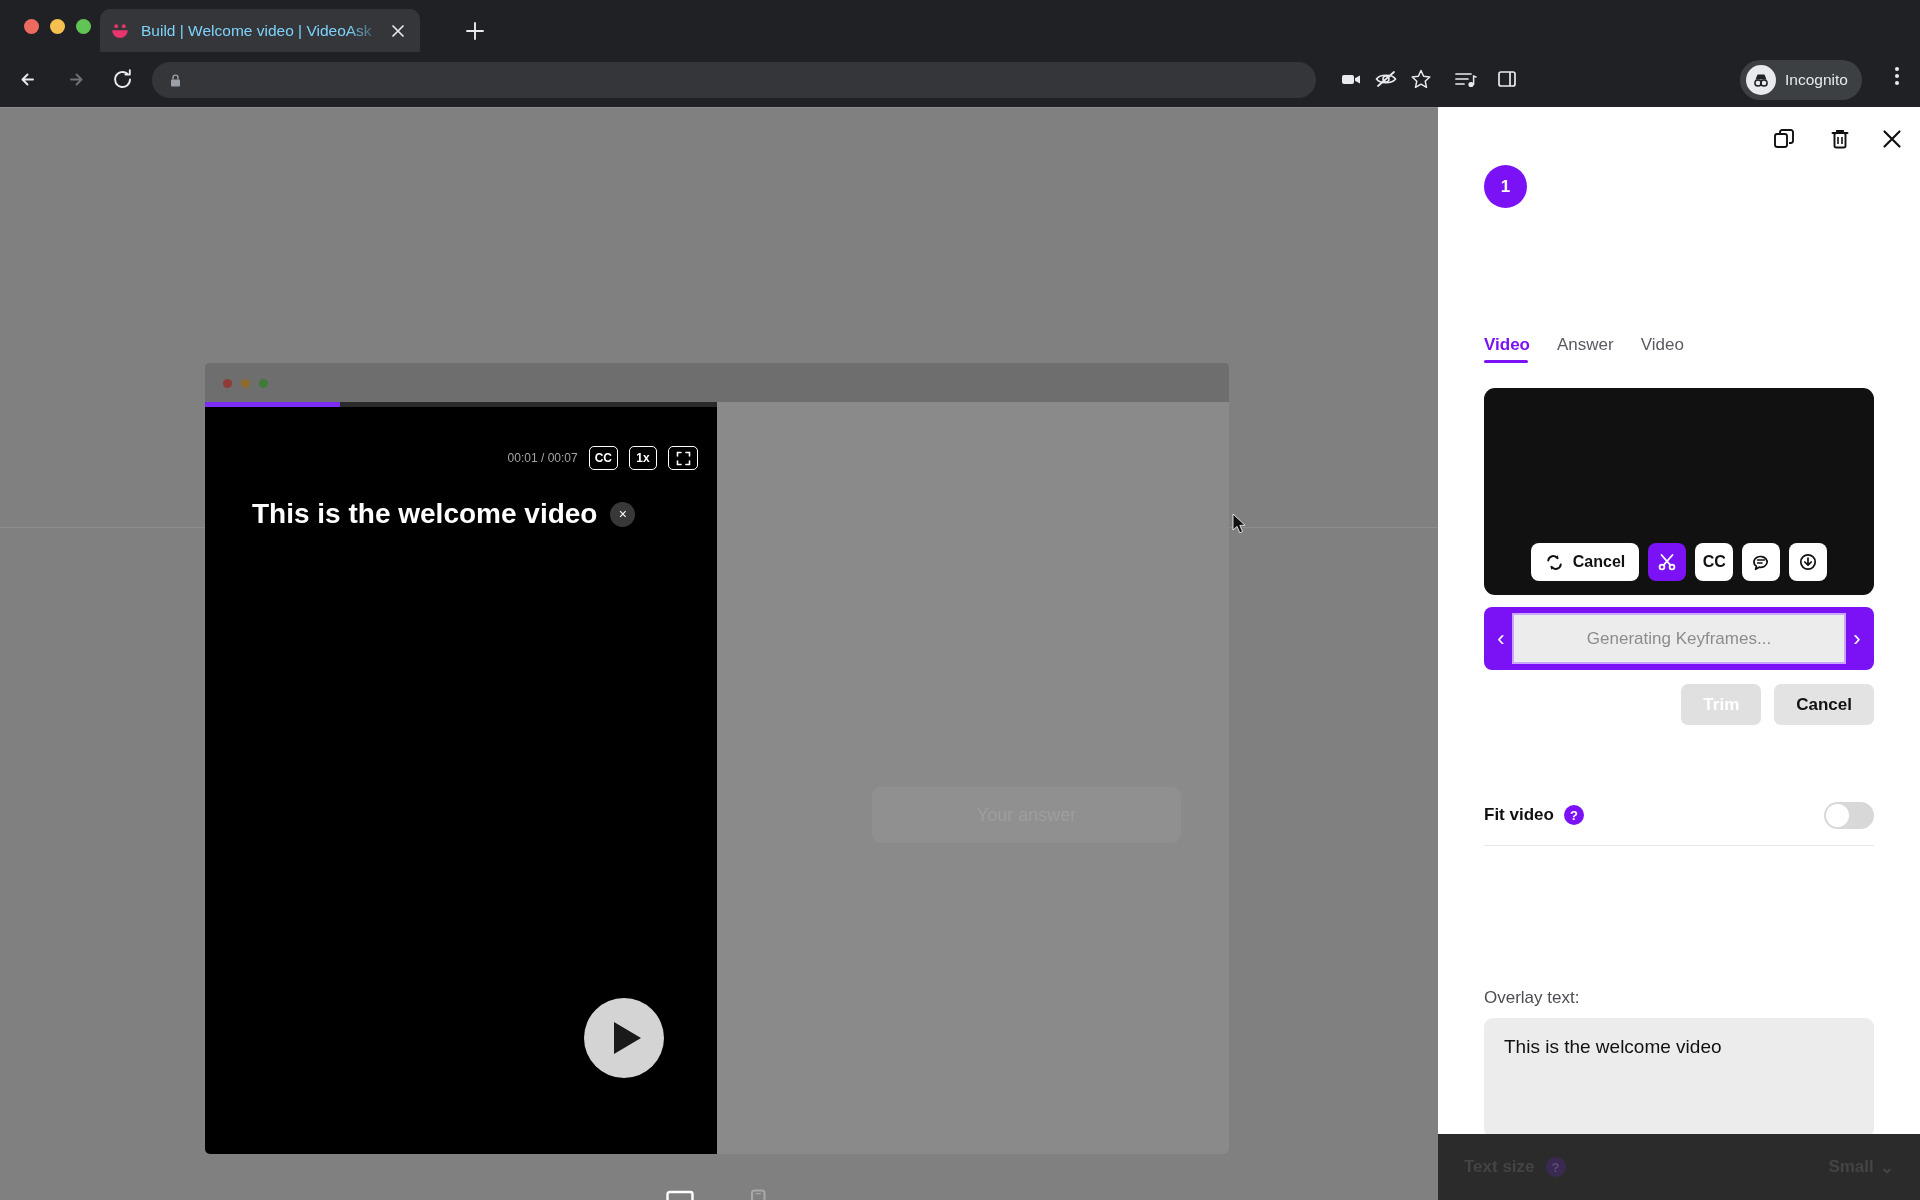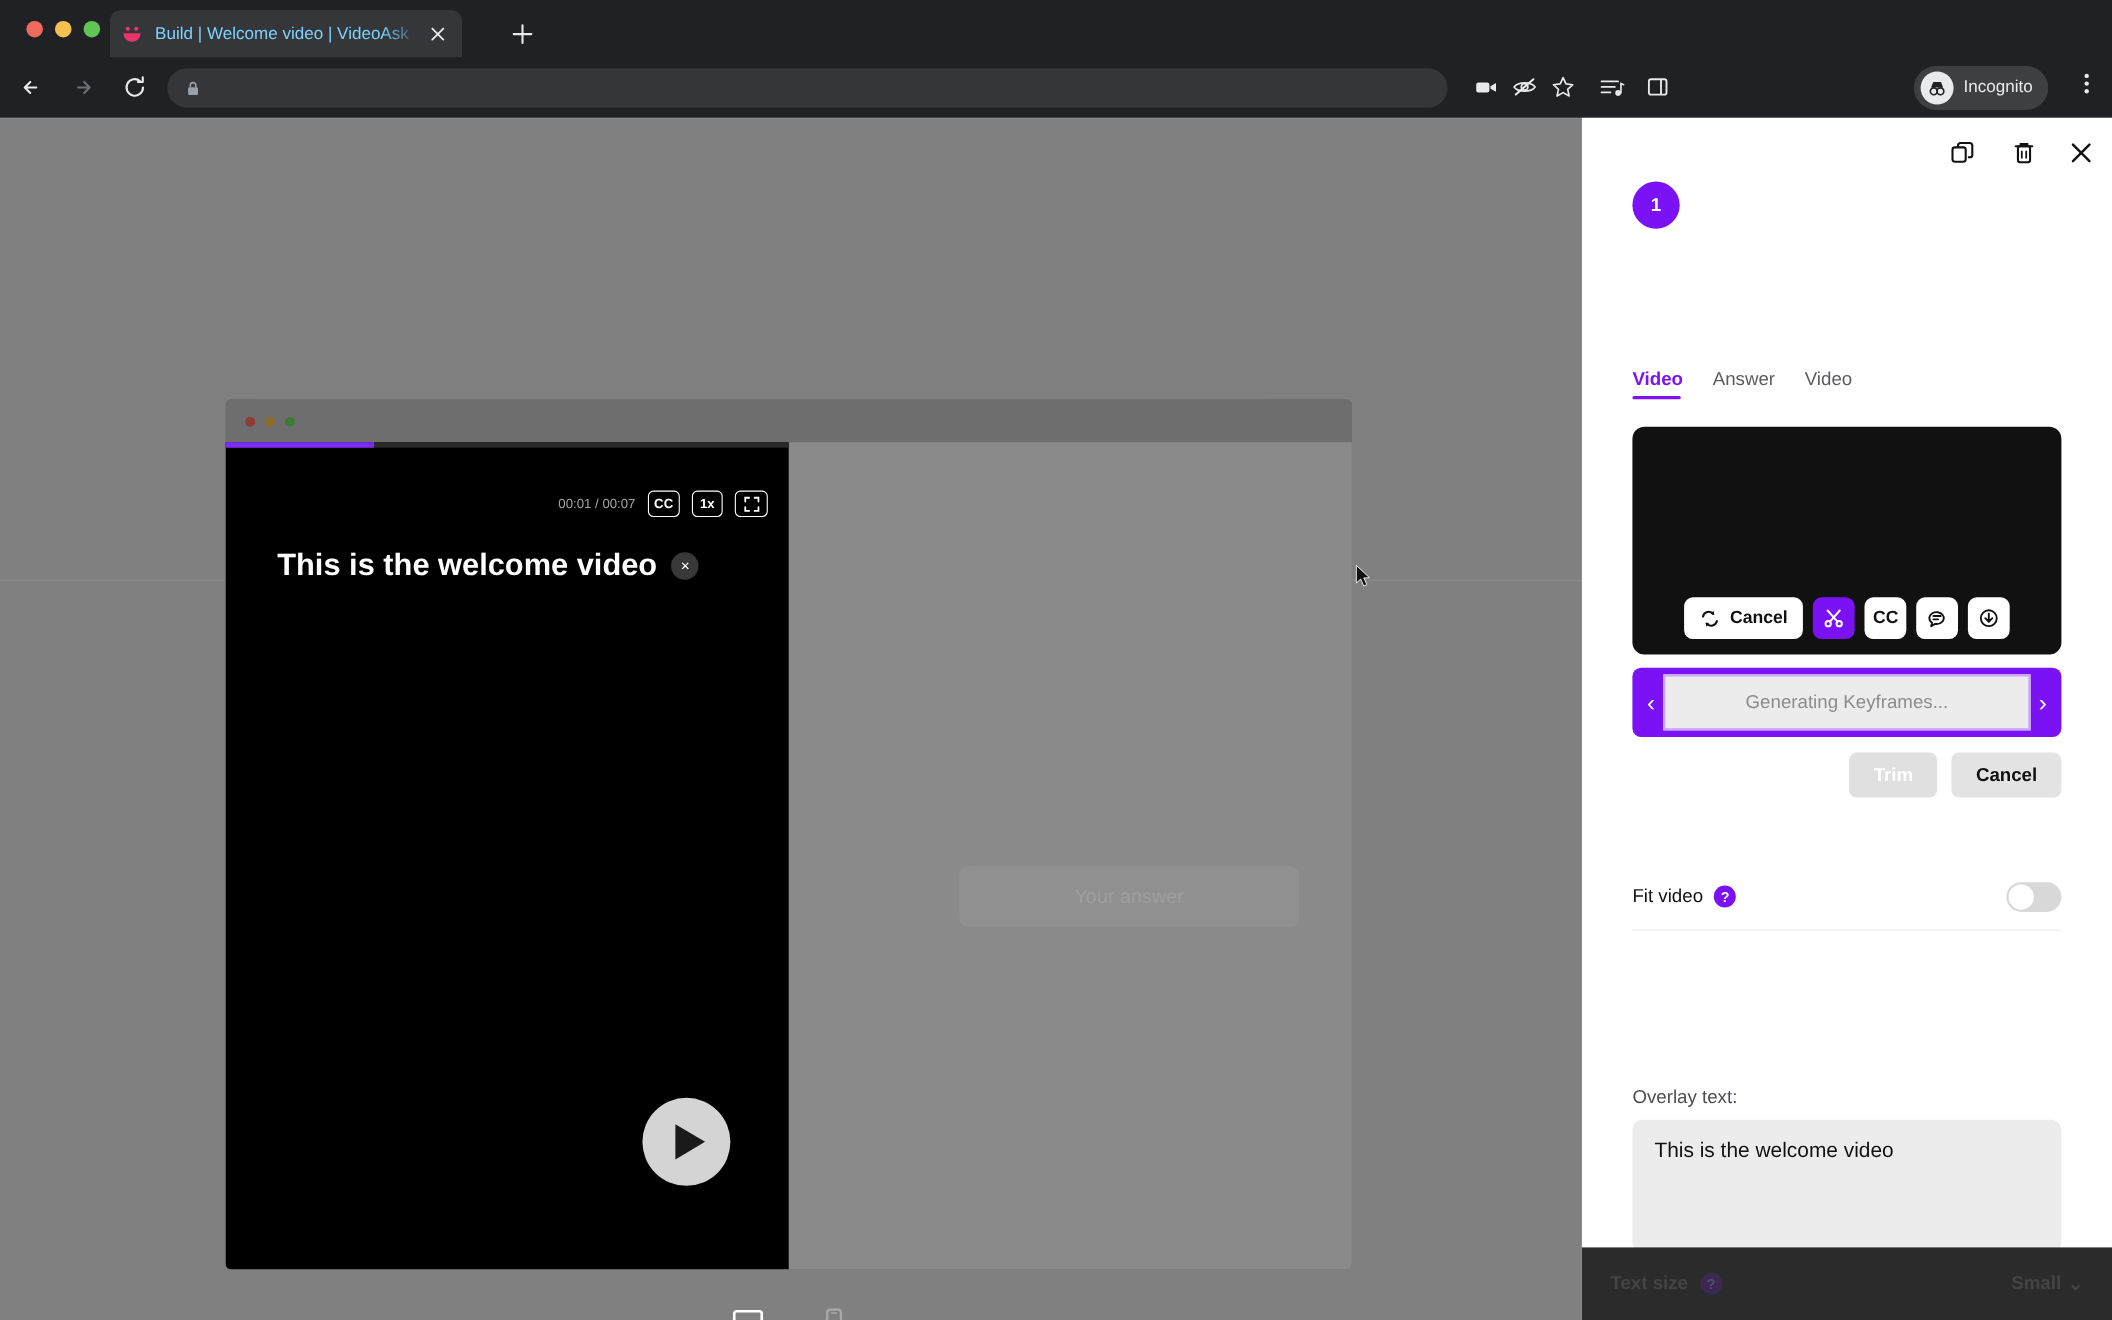--- a/index.html
+++ b/index.html
@@ -190,21 +190,21 @@
   }
   .pbtn.trim{background:#e0e0e0;color:#ffffff;}
   .pbtn.cancel{background:#e3e3e3;color:#111;}
 
   .fitrow{
     position:absolute;top:678px;left:46px;width:390px;height:60px;
     display:flex;align-items:center;justify-content:space-between;
     border-bottom:1px solid #e8e8e8;
   }
   .fit-left{display:flex;align-items:center;gap:10px;}
-  .fit-label{font-size:17px;font-weight:normal;color:#111;}
+  .fit-label{font-size:17px;font-weight:bold;color:#111;}
   .helpdot{
     width:20px;height:20px;border-radius:50%;background:#7b12f5;color:#fff;
     display:flex;align-items:center;justify-content:center;font-size:13px;font-weight:bold;
   }
   .toggle{width:50px;height:27px;border-radius:14px;background:#d8d8d8;position:relative;cursor:pointer;}
   .toggle .knob{position:absolute;top:2px;left:2px;width:23px;height:23px;border-radius:50%;background:#fff;}
 
   .ov-label{position:absolute;top:881px;left:46px;font-size:17px;color:#4c4c55;}
   .ov-textarea{
     position:absolute;top:911px;left:46px;width:390px;height:120px;

